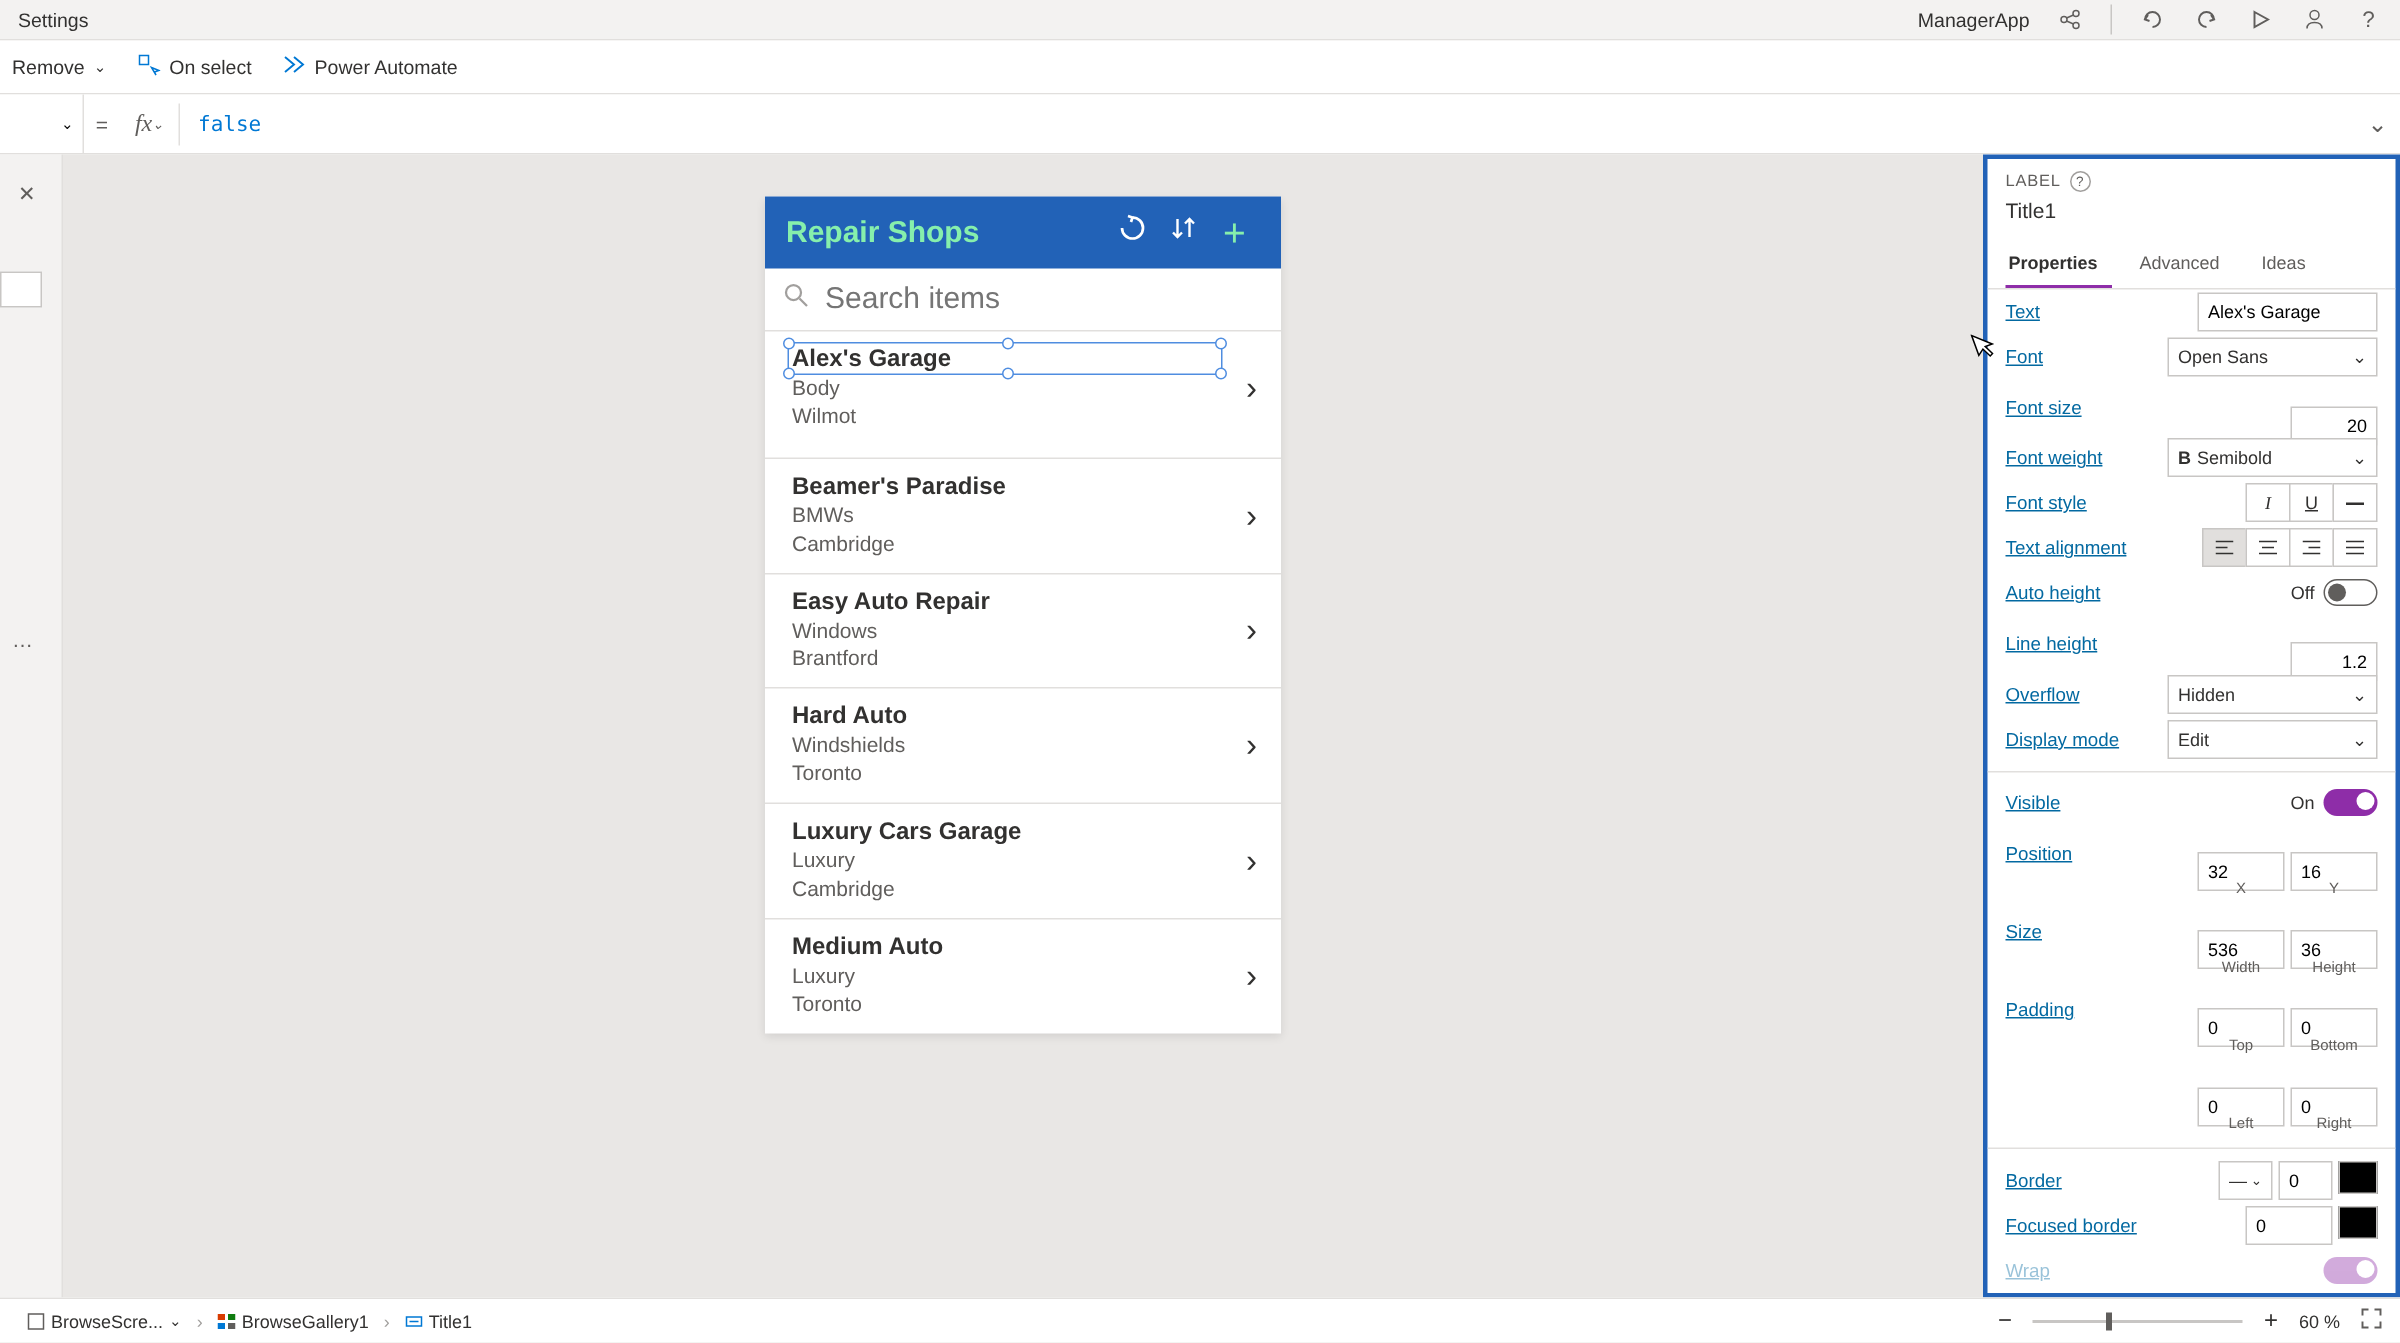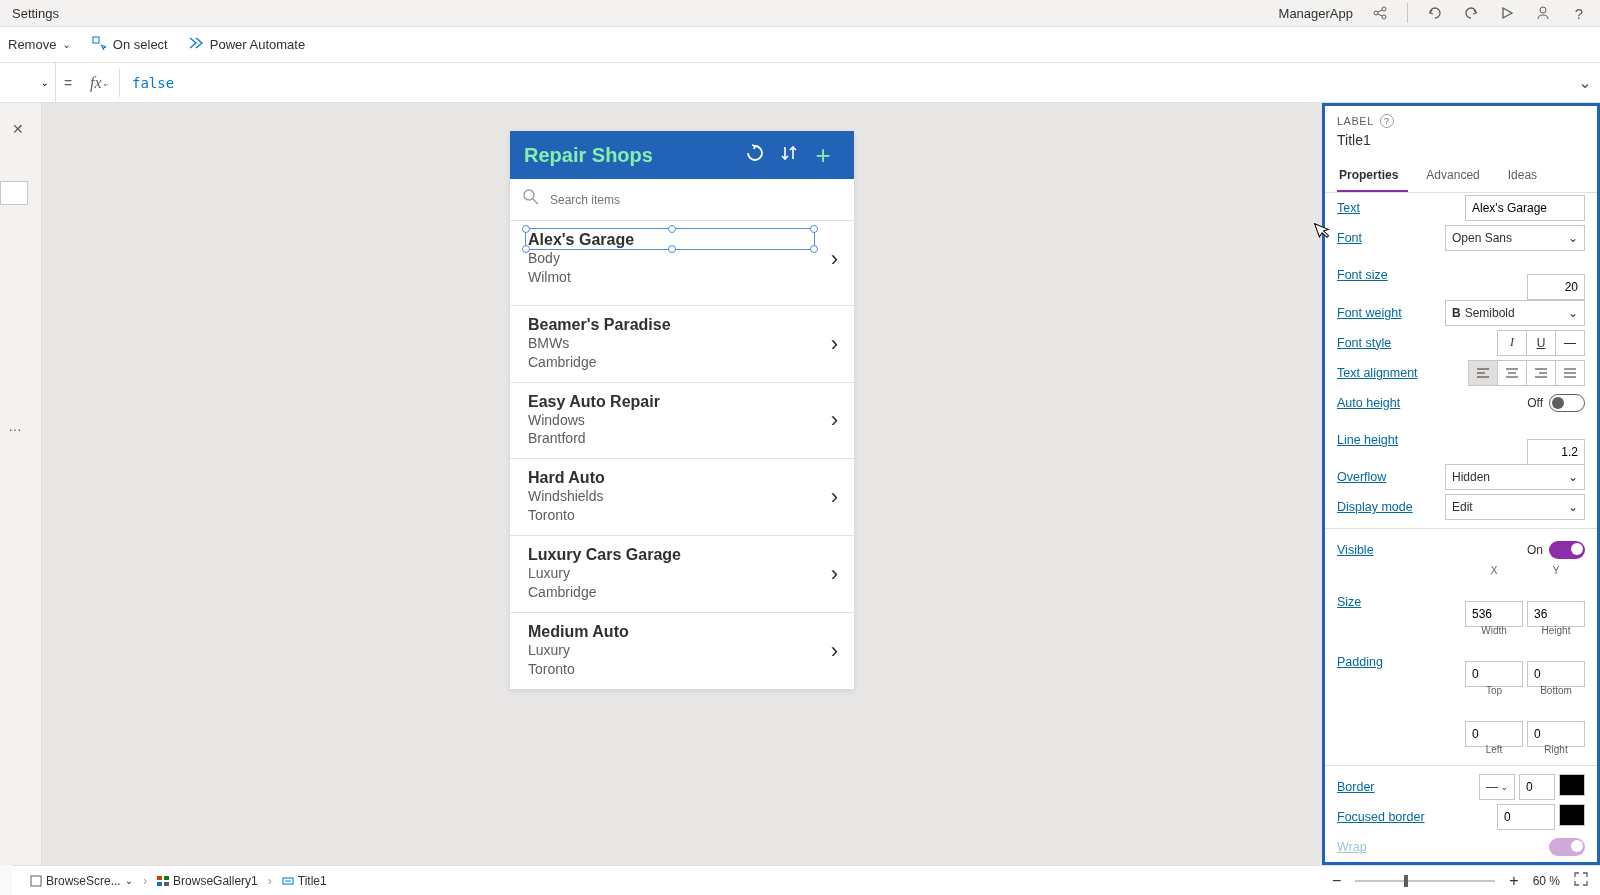--- a/index.html
+++ b/index.html
@@ -35,21 +35,21 @@
 
 .canvas-area { flex: 1; background: #e9e7e5; display: flex; align-items: flex-start; justify-content: center; padding-top: 28px; overflow: hidden; }
 
 .phone-canvas { width: 344px; background: #fff; box-shadow: 0 2px 6px rgba(0,0,0,0.1); }
 .app-header { height: 48px; background: #2262b7; color: #86efac; display: flex; align-items: center; padding: 0 14px; }
 .app-title { font-size: 20px; font-weight: 600; flex: 1; }
 .app-header .icon { width: 34px; text-align: center; font-size: 20px; cursor: pointer; }
 
 .search-row { height: 42px; display: flex; align-items: center; padding: 0 12px; border-bottom: 1px solid #e1dfdd; }
 .search-icon { color: #a19f9d; font-size: 18px; margin-right: 10px; }
-.search-input { border: none; outline: none; font-size: 12px; color: #b91c1c; flex: 1; background: transparent; }
+.search-input { border: none; outline: none; font-size: 20px; color: #b91c1c; flex: 1; background: transparent; }
 
 .list-item { padding: 10px 16px 10px 18px; border-bottom: 1px solid #e1dfdd; display: flex; align-items: center; position: relative; }
 .list-item-content { flex: 1; }
 .item-title { font-size: 16px; font-weight: 600; color: #323130; }
 .item-sub { font-size: 14px; color: #605e5c; line-height: 1.35; }
 .item-chevron { font-size: 22px; color: #323130; }
 
 .selected-title { position: relative; }
 .selection-box { position: absolute; border: 1px solid #4f8de0; pointer-events: none; }
 .sel-handle { position: absolute; width: 8px; height: 8px; background: #fff; border: 1px solid #4f8de0; border-radius: 50%; }
@@ -90,21 +90,21 @@
 .xy-labels { display: flex; gap: 4px; padding: 0 12px 4px 12px; justify-content: flex-end; }
 .xy-label { width: 58px; text-align: center; font-size: 10px; color: #605e5c; }
 
 .color-swatch { width: 26px; height: 22px; border: 1px solid #c8c6c4; background: #000; }
 .color-a { width: 26px; height: 22px; border: 1px solid #c8c6c4; display: flex; align-items: center; justify-content: center; font-weight: 600; position: relative; }
 .color-a::after { content: ''; position: absolute; bottom: 2px; left: 4px; right: 4px; height: 3px; background: #000; }
 
 .sep { height: 1px; background: #e1dfdd; margin: 6px 0; }
 
 
-.statusbar { position: absolute; bottom: 0; left: 12px; right: 0; height: 30px; background: #fff; border-top: 1px solid #e1dfdd; display: flex; align-items: center; padding: 0 12px; font-size: 12px; color: #323130; }
+.statusbar { position: absolute; bottom: 0; left: 0; right: 0; height: 30px; background: #fff; border-top: 1px solid #e1dfdd; display: flex; align-items: center; padding: 0 12px; font-size: 12px; color: #323130; }
 .breadcrumb { display: flex; align-items: center; gap: 4px; }
 .bc-item { display: flex; align-items: center; gap: 4px; padding: 2px 6px; cursor: pointer; }
 .bc-icon { width: 12px; height: 12px; }
 .bc-sep { color: #a19f9d; }
 .status-right { margin-left: auto; display: flex; align-items: center; gap: 14px; }
 .zoom-slider { width: 140px; height: 2px; background: #c8c6c4; position: relative; }
 .zoom-slider::after { content: ''; position: absolute; left: 35%; top: -5px; width: 4px; height: 12px; background: #605e5c; }
 
 .cursor-pointer { position: absolute; top: 220px; left: 1317px; font-size: 16px; transform: rotate(-20deg); z-index: 100; pointer-events: none; }
 </style>
@@ -405,20 +405,27 @@
     <div class="sep"></div>
 
     <div class="prop-row">
       <div class="prop-label">Visible</div>
       <span class="toggle-label">On</span>
       <div class="toggle on">
           <div class="toggle-knob"></div>
         </div>
     </div>
 
+    <div class="prop-row">
+      <div class="prop-label">Position</div>
+      <div class="prop-control">
+        <input class="prop-input small" value="32" style="">
+        <input class="prop-input small" value="16" style="">
+      </div>
+    </div>
     <div class="xy-labels">
       <div class="xy-label">X</div>
       <div class="xy-label">Y</div>
     </div>
 
     <div class="prop-row">
       <div class="prop-label">Size</div>
       <div class="prop-control">
         <input class="prop-input small" value="536" style="">
         <input class="prop-input small" value="36" style="">

